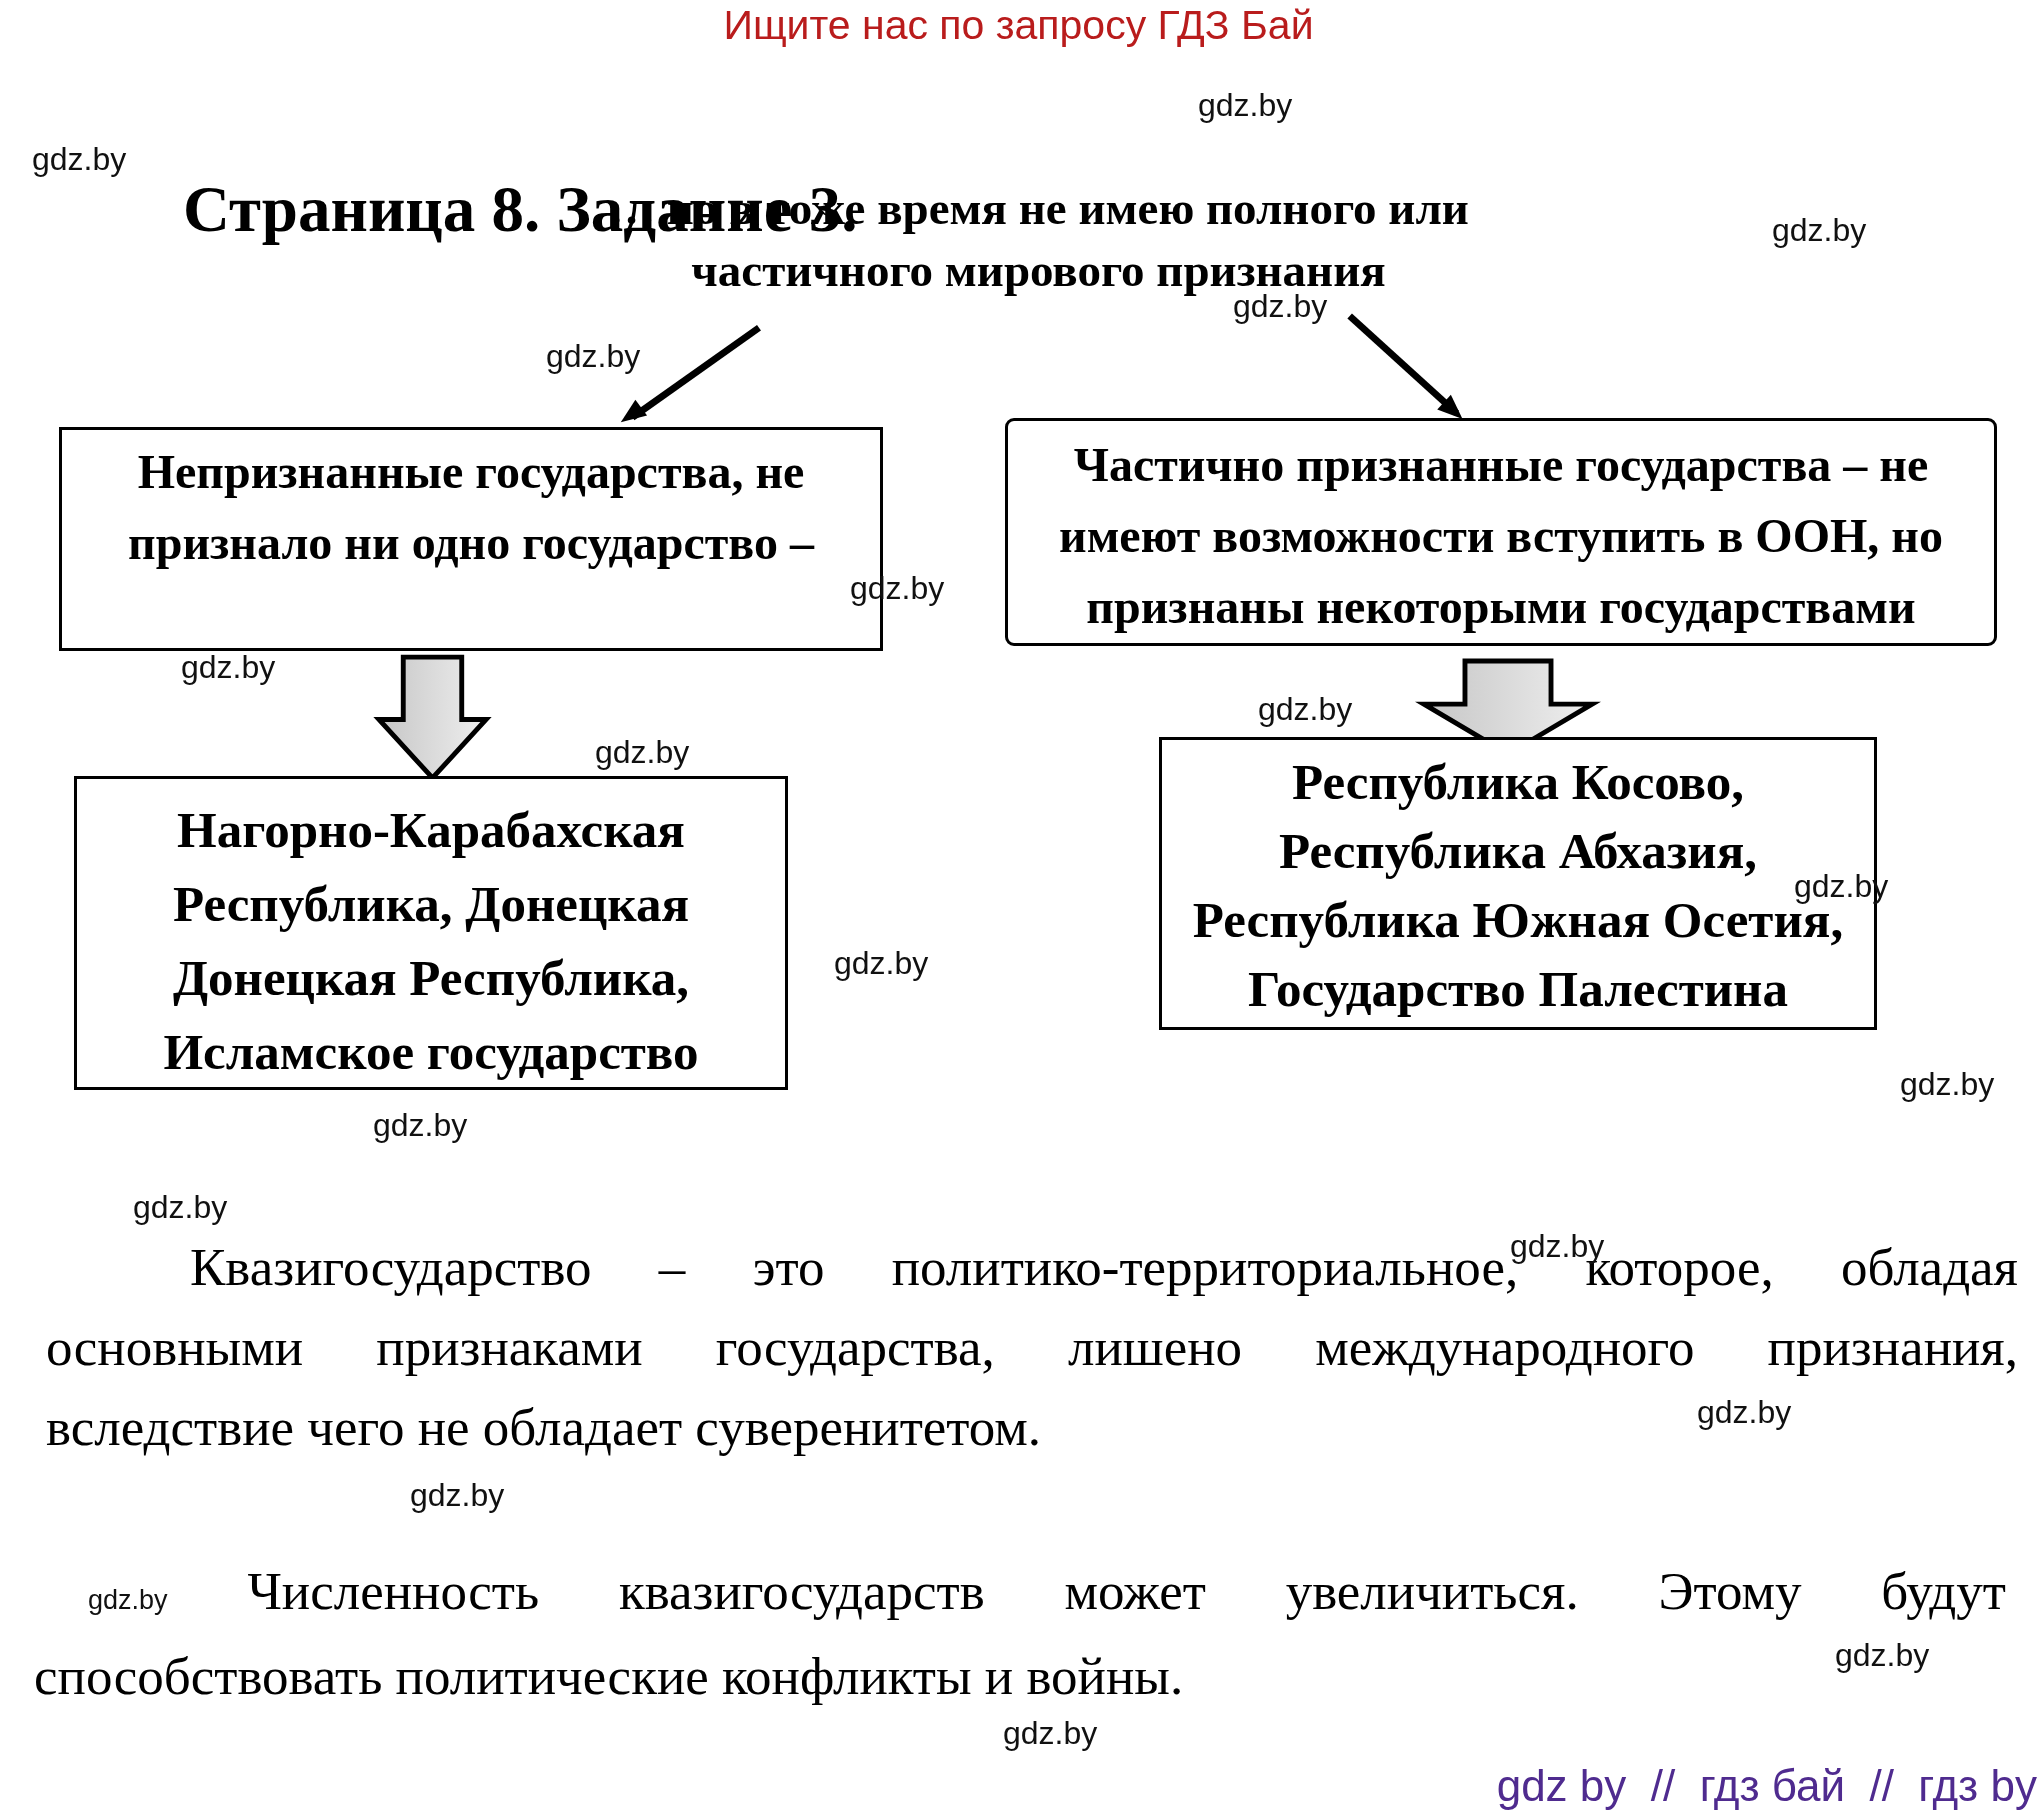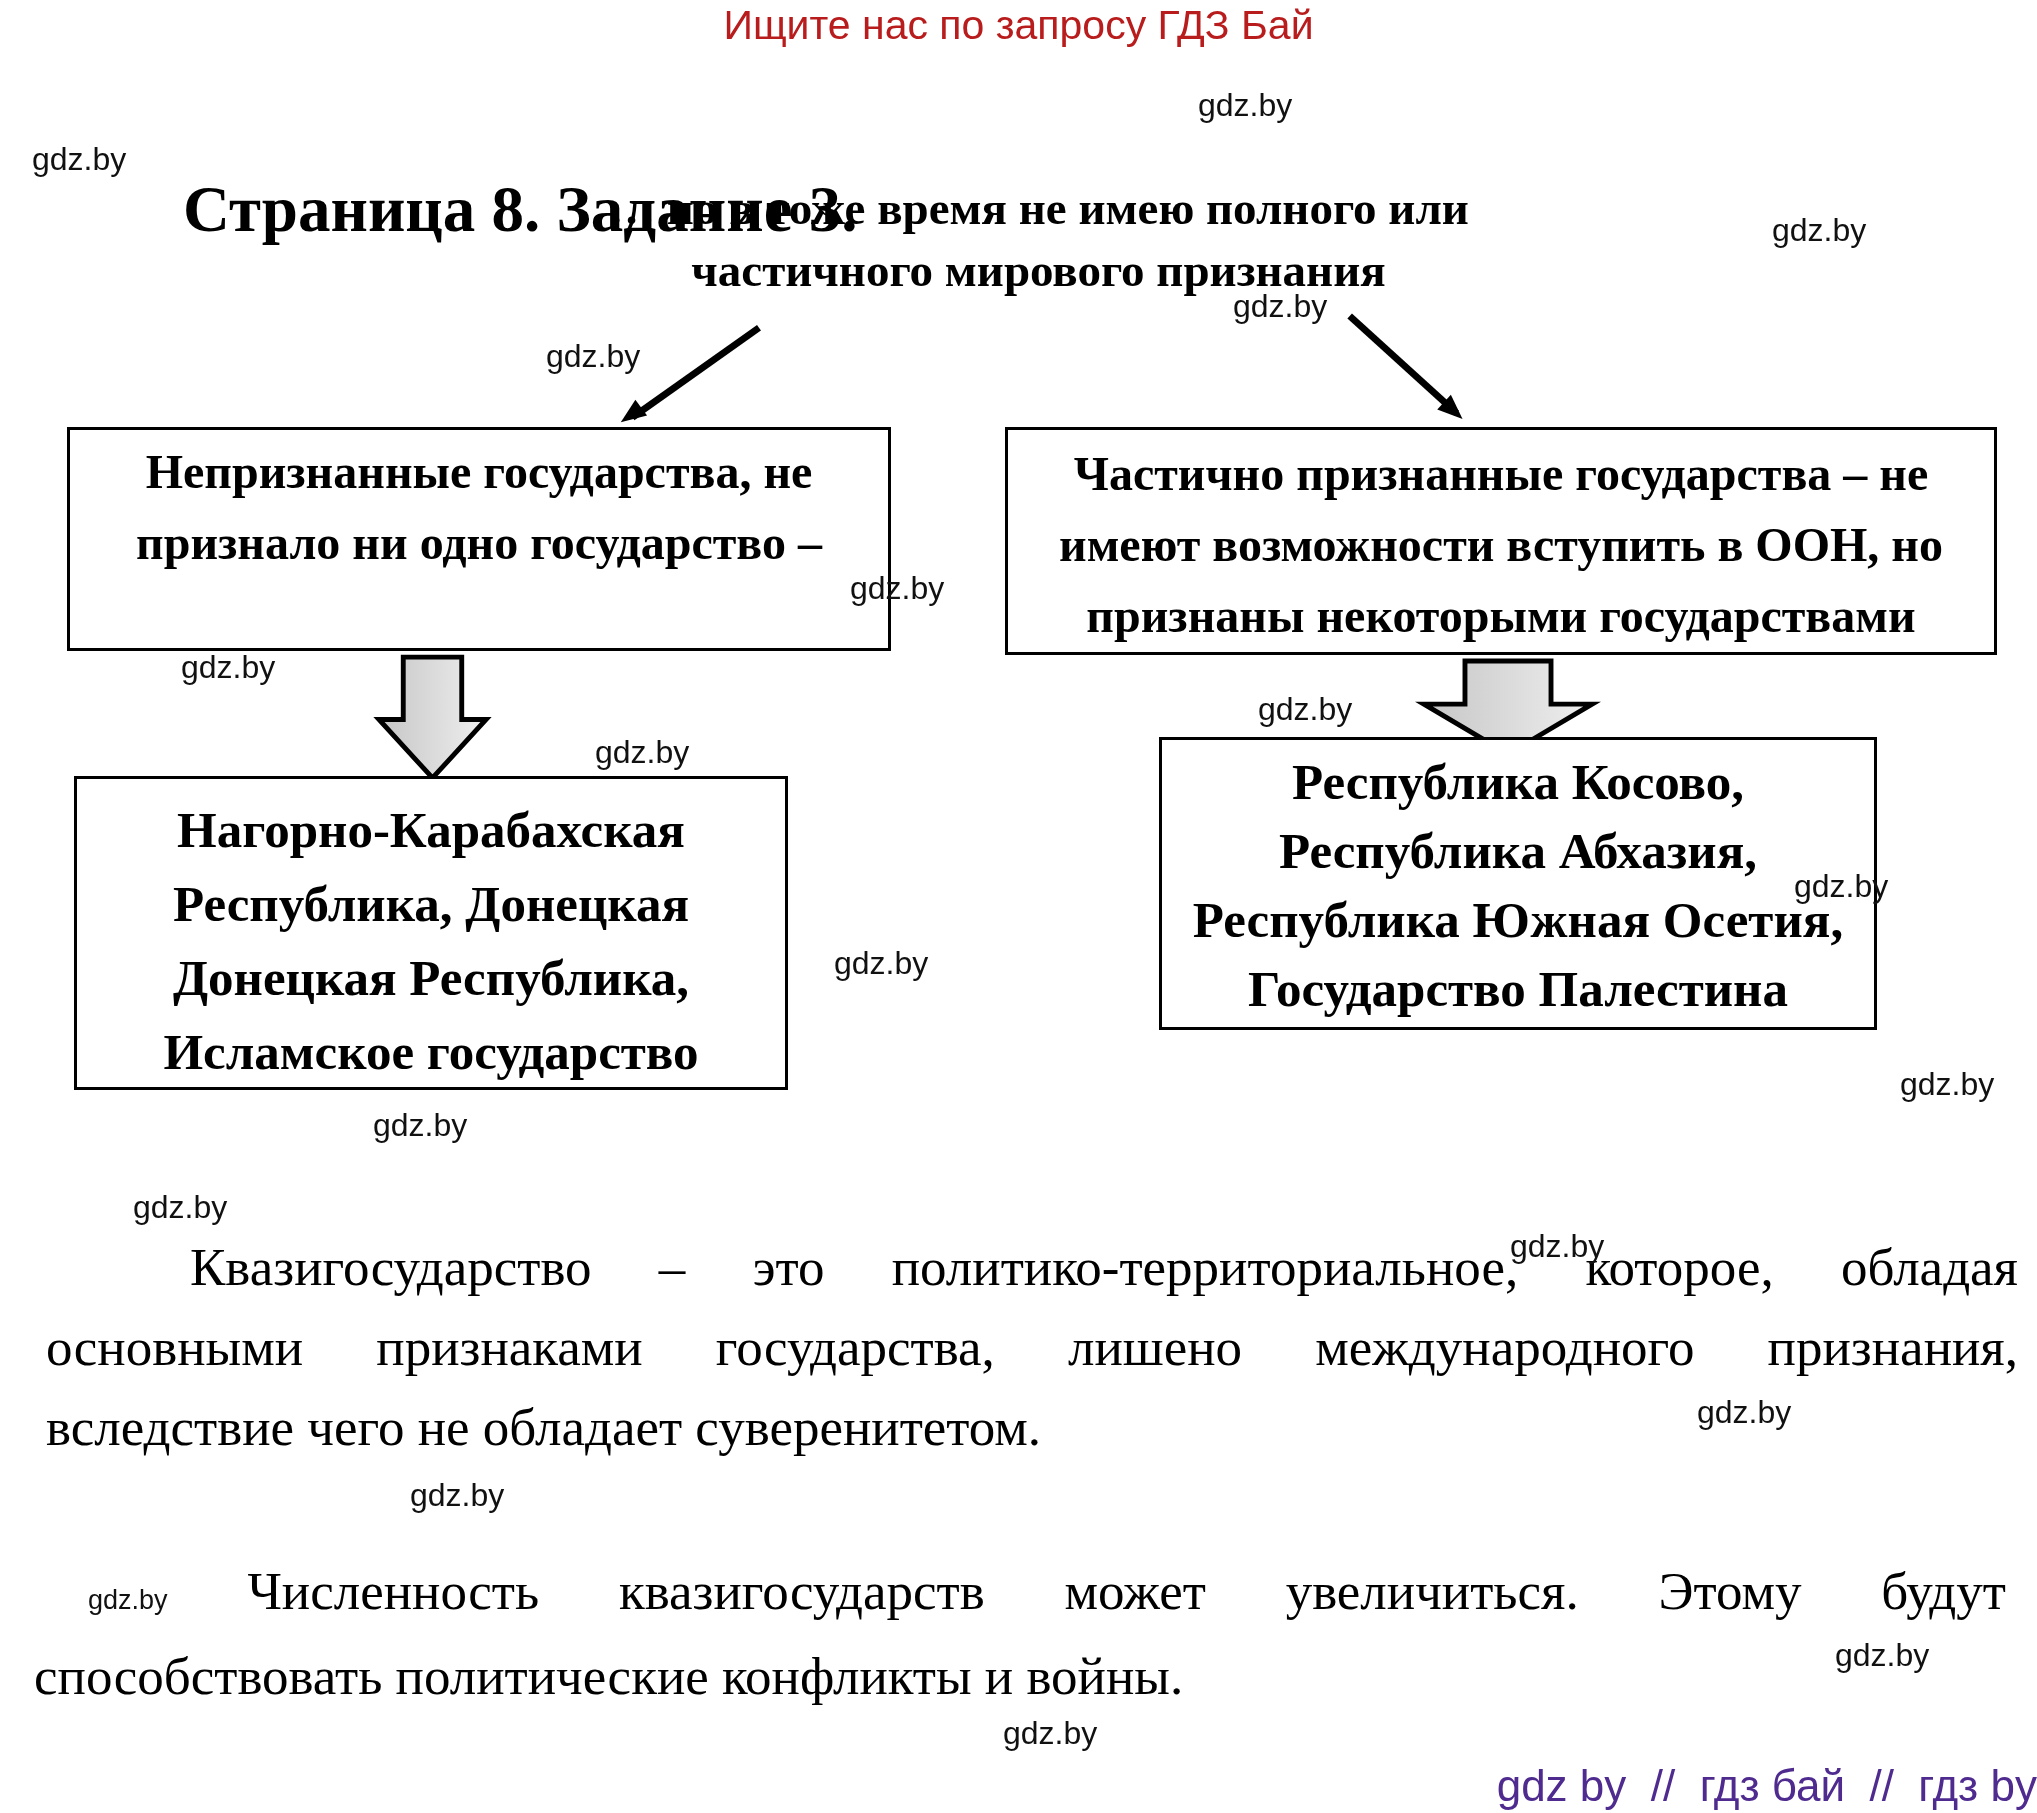--- a/index.html
+++ b/index.html
@@ -16,22 +16,22 @@
     font-size:65px; font-weight:bold; white-space:nowrap;
   }
   .statement {
     position:absolute; left:390px; top:177px; width:1297px;
     text-align:center; font-weight:bold; font-size:47px; line-height:62px;
   }
   .box {
     position:absolute; border:3.9px solid #000; background:#fff;
     text-align:center; font-weight:bold; box-sizing:border-box;
   }
-  #box1 { left:59px;   top:427px; width:824px;  height:224px; font-size:48px; line-height:71px; padding-top:5.9px;margin-left:8px; }
-  #box2 { left:1005px; top:427px; width:992px; height:228px; font-size:48px; line-height:71px; padding-top:7.8px; }
+  #box1 { left:59px;   top:427px; width:824px;  height:224px; font-size:48px; line-height:71px; padding-top:5.9px; }
+  #box2 { left:1005px; top:418px; width:992px; height:228px; font-size:48px; line-height:71px; padding-top:7.8px;border-radius:9px; }
   #box3 { left:74px;   top:776px; width:714px;  height:314px; font-size:51px; line-height:74px; padding-top:13.7px; }
   #box4 { left:1159px; top:737px; width:718px;  height:293px; font-size:51px; line-height:69px; padding-top:7.8px; }
   .wm {
     position:absolute; font-family:"Liberation Sans", sans-serif;
     font-size:32px; color:#111; white-space:nowrap; line-height:1.1;
   }
   .inline-wm {
     font-family:"Liberation Sans", sans-serif; font-size:27px; color:#111;
   }
   .para { position:absolute; left:34px; width:1972px; font-size:53px; }

